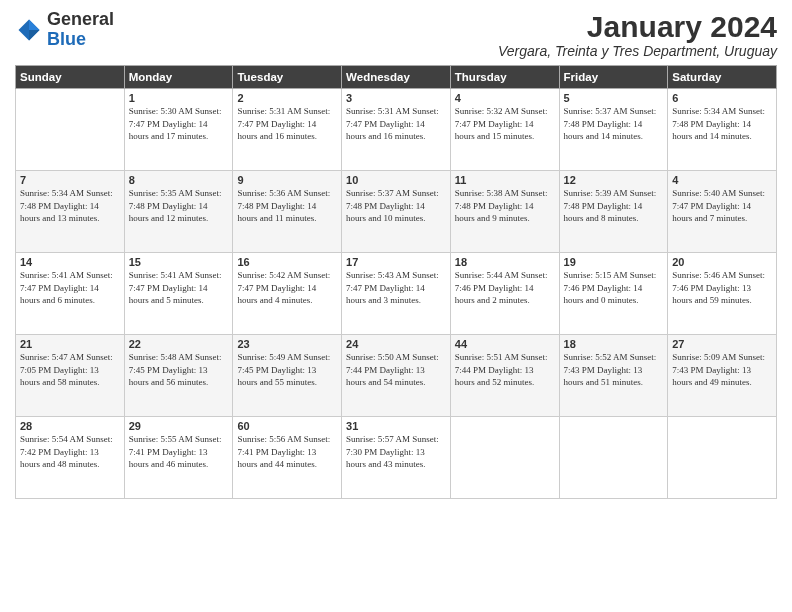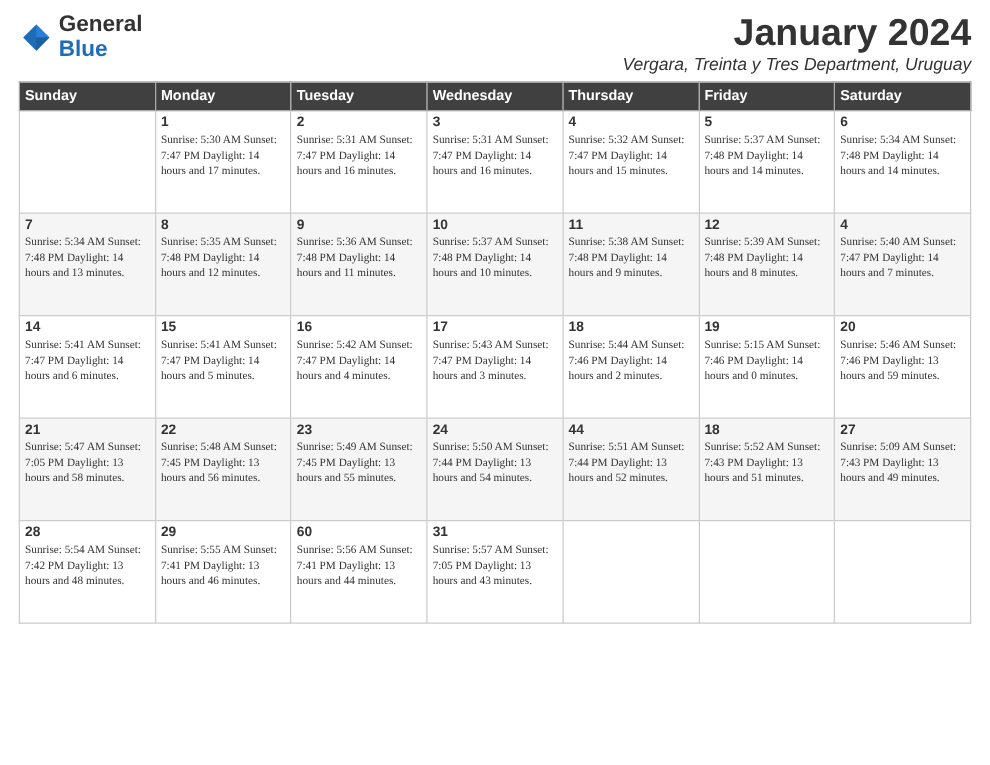--- a/index.html
+++ b/index.html
@@ -345,21 +345,21 @@
           <td>
             <span class="day-num">60</span>
             <div class="day-info">Sunrise: 5:56 AM
 Sunset: 7:41 PM
 Daylight: 13 hours
 and 44 minutes.</div>
           </td>
           <td>
             <span class="day-num">31</span>
             <div class="day-info">Sunrise: 5:57 AM
-Sunset: 7:05 PM
+Sunset: 7:30 PM
 Daylight: 13 hours
 and 43 minutes.</div>
           </td>
           <td class="empty-cell"></td>
           <td class="empty-cell"></td>
           <td class="empty-cell"></td>
         </tr>
       </tbody>
   </table>
 </div>

